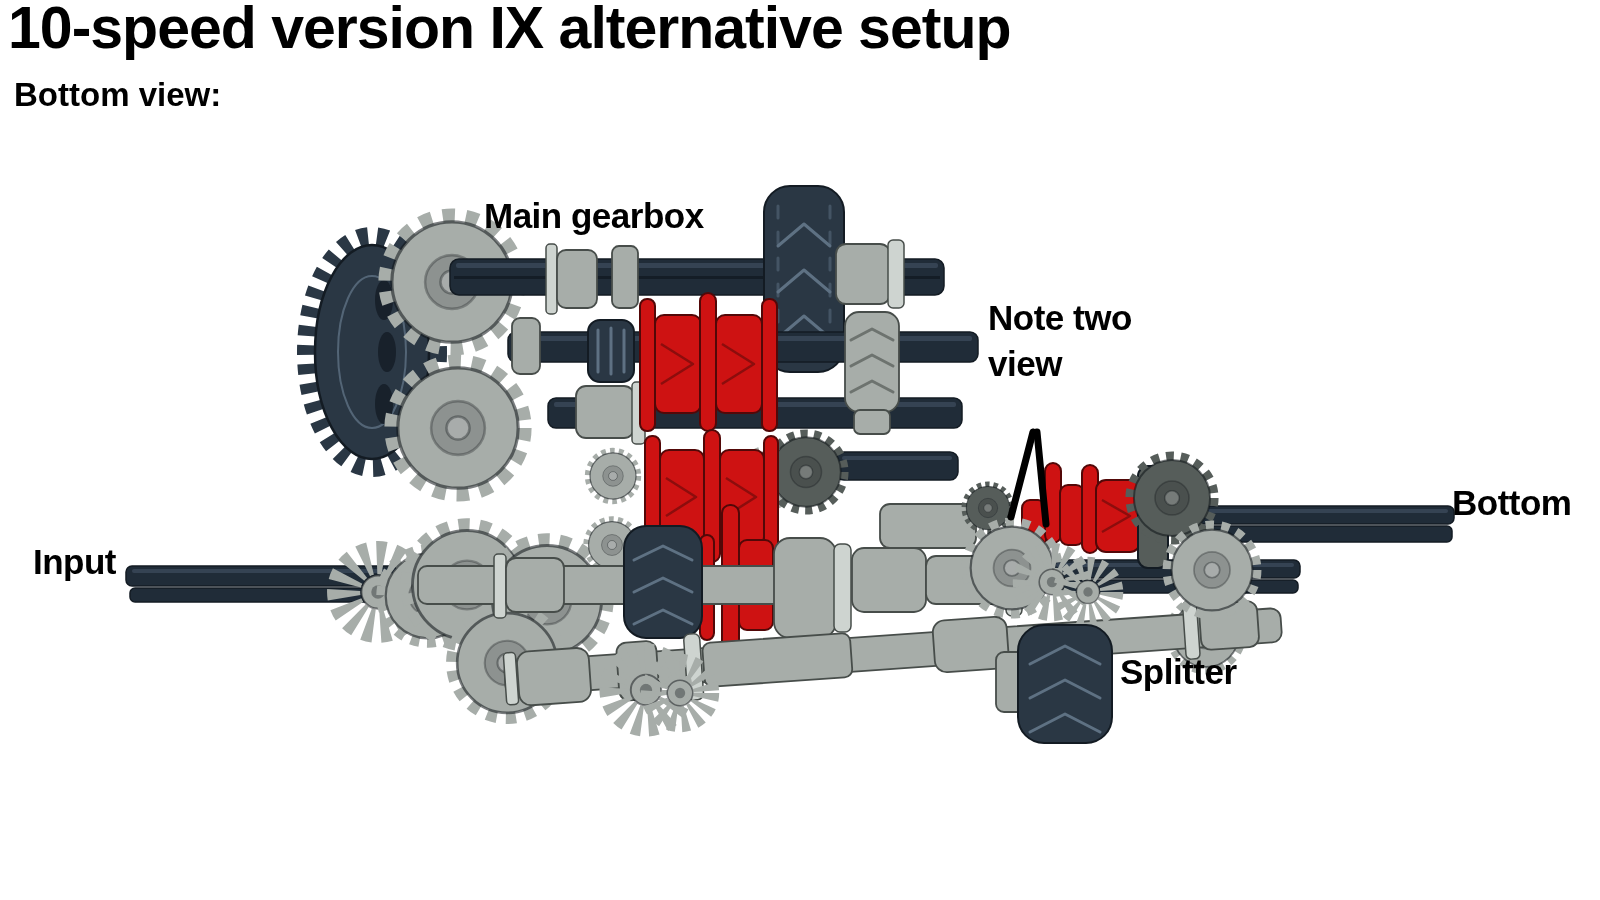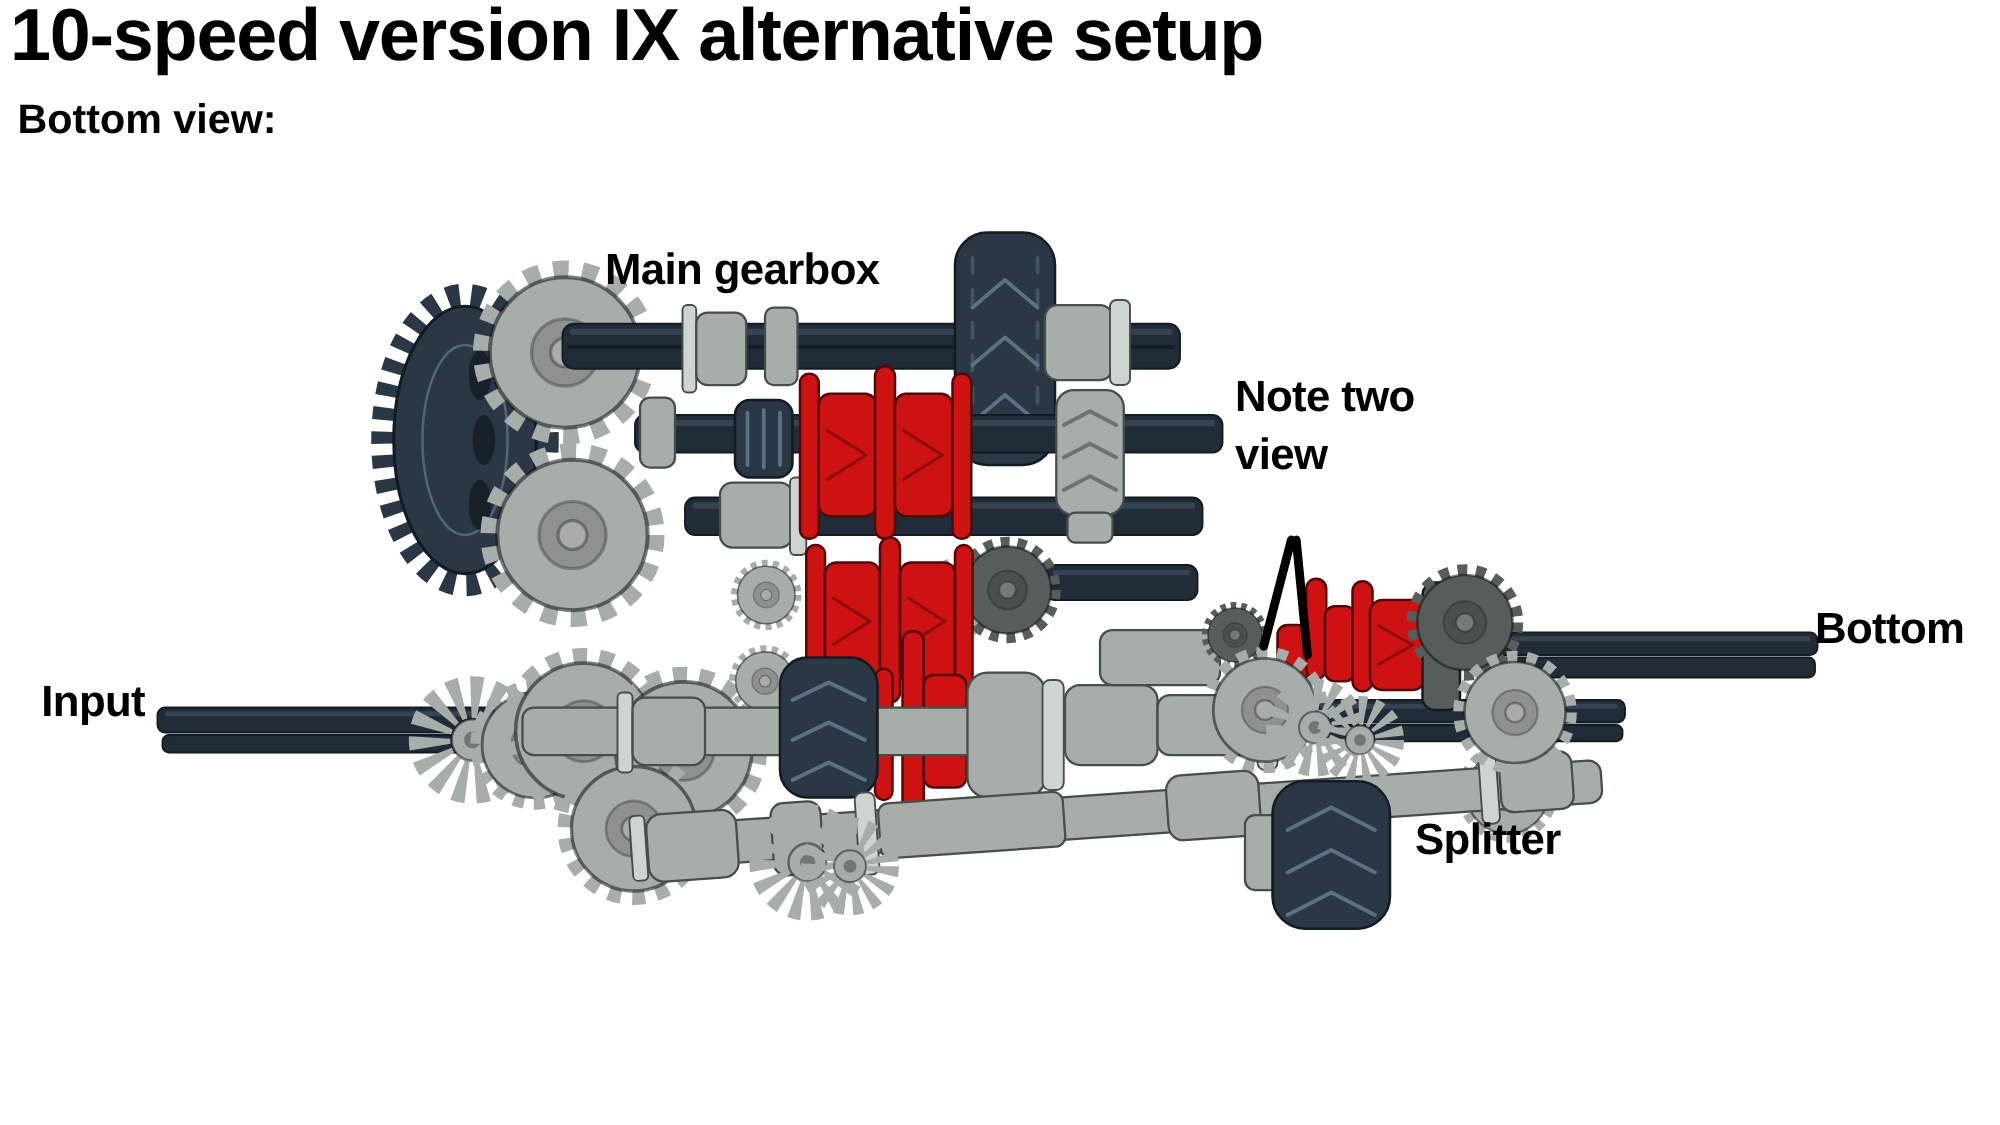--- a/index.html
+++ b/index.html
@@ -16,21 +16,21 @@
          font-family:"Liberation Sans",sans-serif;color:var(--text);}
   .stage svg{position:absolute;left:0;top:0;}
   h1.title{position:absolute;left:8px;top:-6px;margin:0;font-size:59px;font-weight:bold;letter-spacing:-1px;}
   h2.subtitle{position:absolute;left:14px;top:76px;margin:0;font-size:33px;font-weight:bold;}
   .lbl{position:absolute;font-size:35px;font-weight:bold;line-height:1.0;letter-spacing:-0.5px;white-space:nowrap;}
   .lbl-main-gearbox{left:484px;top:198px;}
   .lbl-note{left:988px;top:295px;line-height:1.31;}
   .lbl-note span{display:block;}
   .lbl-input{left:33px;top:544px;}
   .lbl-output{left:1452px;top:485px;}
-  .lbl-splitter{left:1120px;top:654px;margin-left:12px;}
+  .lbl-splitter{left:1120px;top:654px;}
 
   .axle-bar{fill:var(--axle);stroke:var(--dark_part_edge);stroke-width:1.5;}
   .axle-hi{fill:var(--axle_hi);opacity:.55;}
   .gray-part{fill:var(--gray);stroke:var(--gray_edge);stroke-width:1.8;}
   .gray-part-hi{fill:var(--gray_hi);stroke:var(--gray_edge);stroke-width:1.5;}
   .dark-part{fill:var(--dark_part);stroke:var(--dark_part_edge);stroke-width:2;}
   .chev{fill:none;stroke:var(--dark_part_hi);stroke-width:3;stroke-linejoin:round;stroke-linecap:round;}
   .chev-gray{fill:none;stroke:var(--gray_lo);stroke-width:3;stroke-linejoin:round;stroke-linecap:round;}
   .red-part{fill:var(--red);stroke:var(--red_edge);stroke-width:2;}
   .red-chev{fill:none;stroke:var(--red_lo);stroke-width:2.5;stroke-linejoin:round;}

